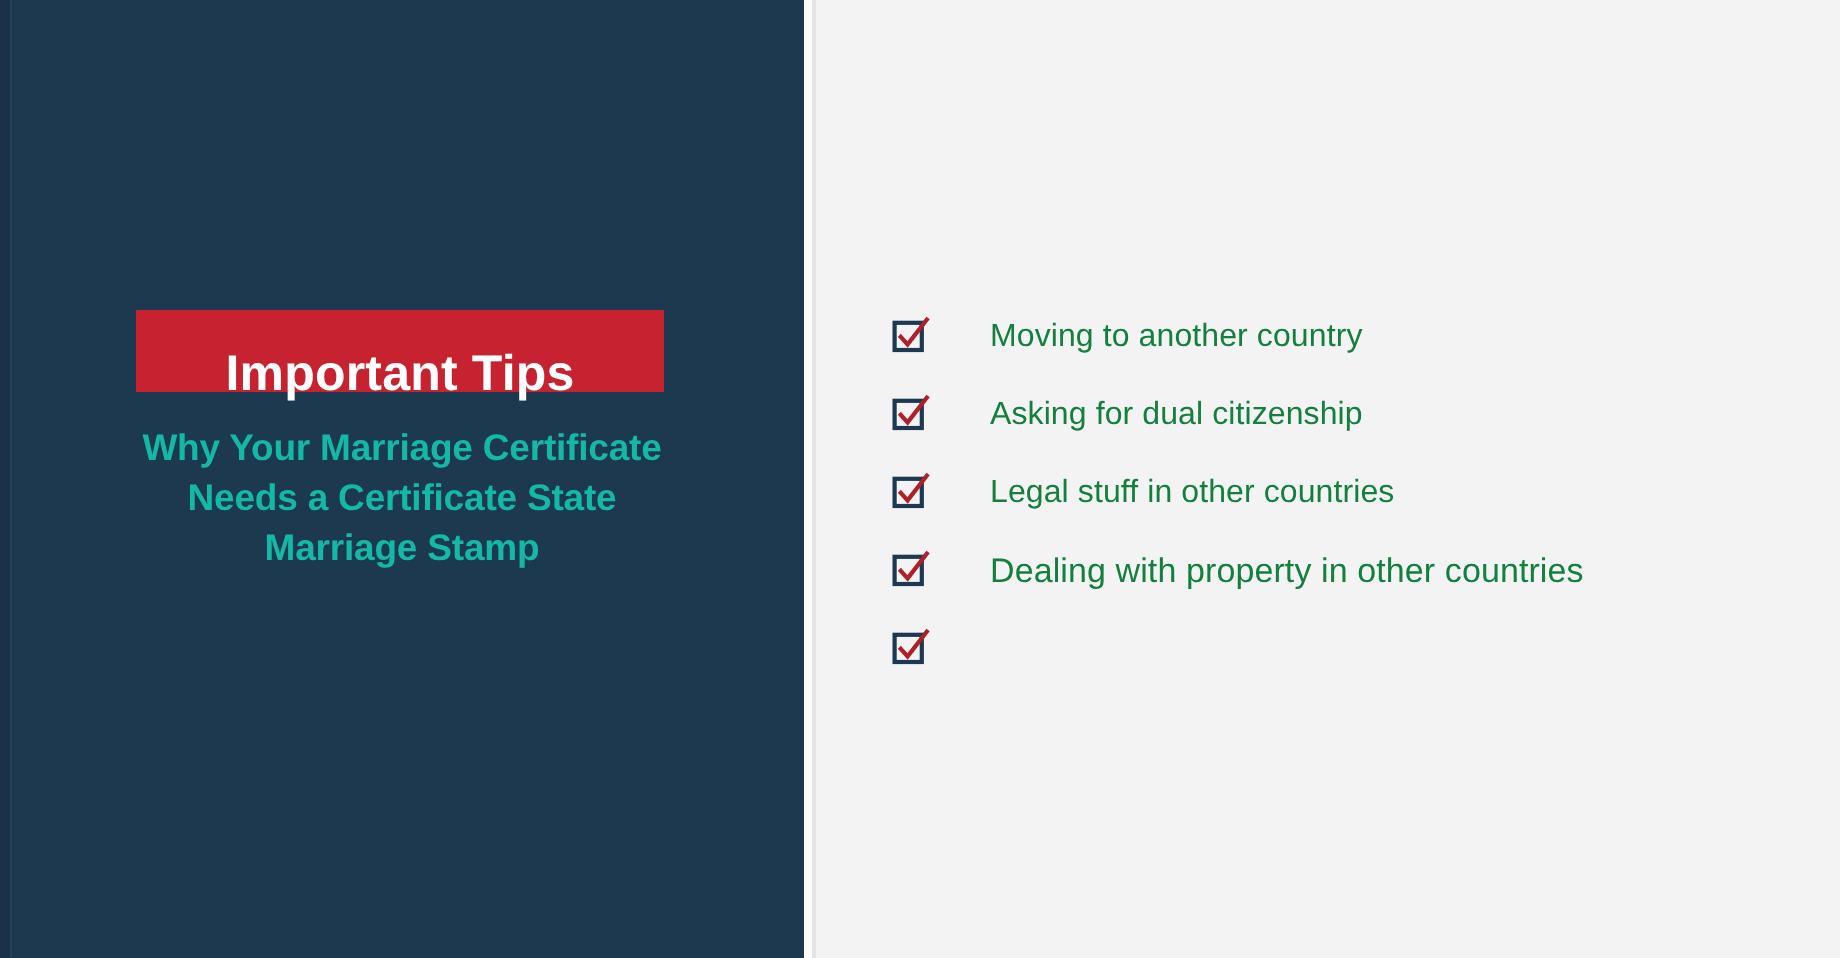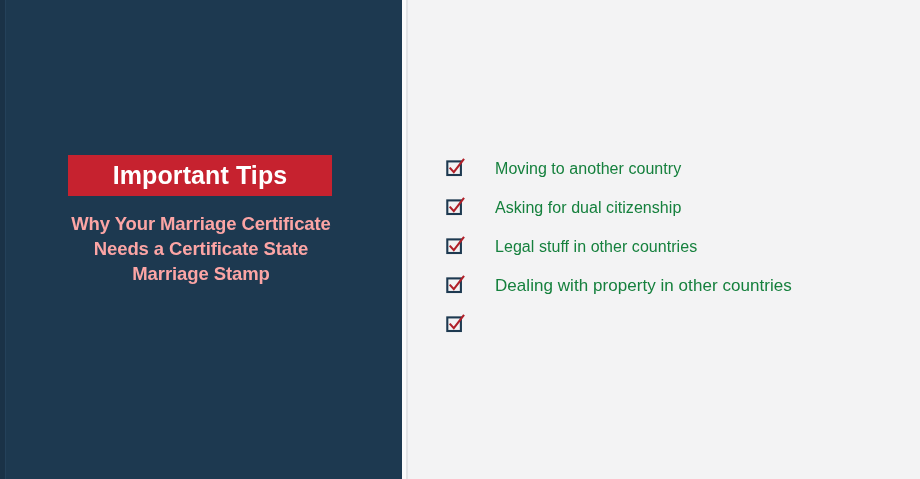--- a/index.html
+++ b/index.html
@@ -69,28 +69,28 @@
     margin: 0 0 0 68px;
     background: #c6222f;
     color: #ffffff;
     font-size: 25px;
     font-weight: bold;
     letter-spacing: 0.1px;
     line-height: 41px;
     text-align: center;
     box-sizing: border-box;
     border: none;
-    padding: 0;
+    padding: 12px;
     font-family: "Liberation Sans", sans-serif;
   }
 
   .left-subtitle {
     margin: 15px 0 0 0;
     padding: 0 35px;
-    color: #fca5a5;
+    color: #14b8a6;
     font-size: 18.5px;
     font-weight: bold;
     line-height: 25px;
     text-align: center;
     letter-spacing: -0.1px;
   }
   .left-subtitle .sub-line {
     display: block;
     white-space: nowrap;
   }

